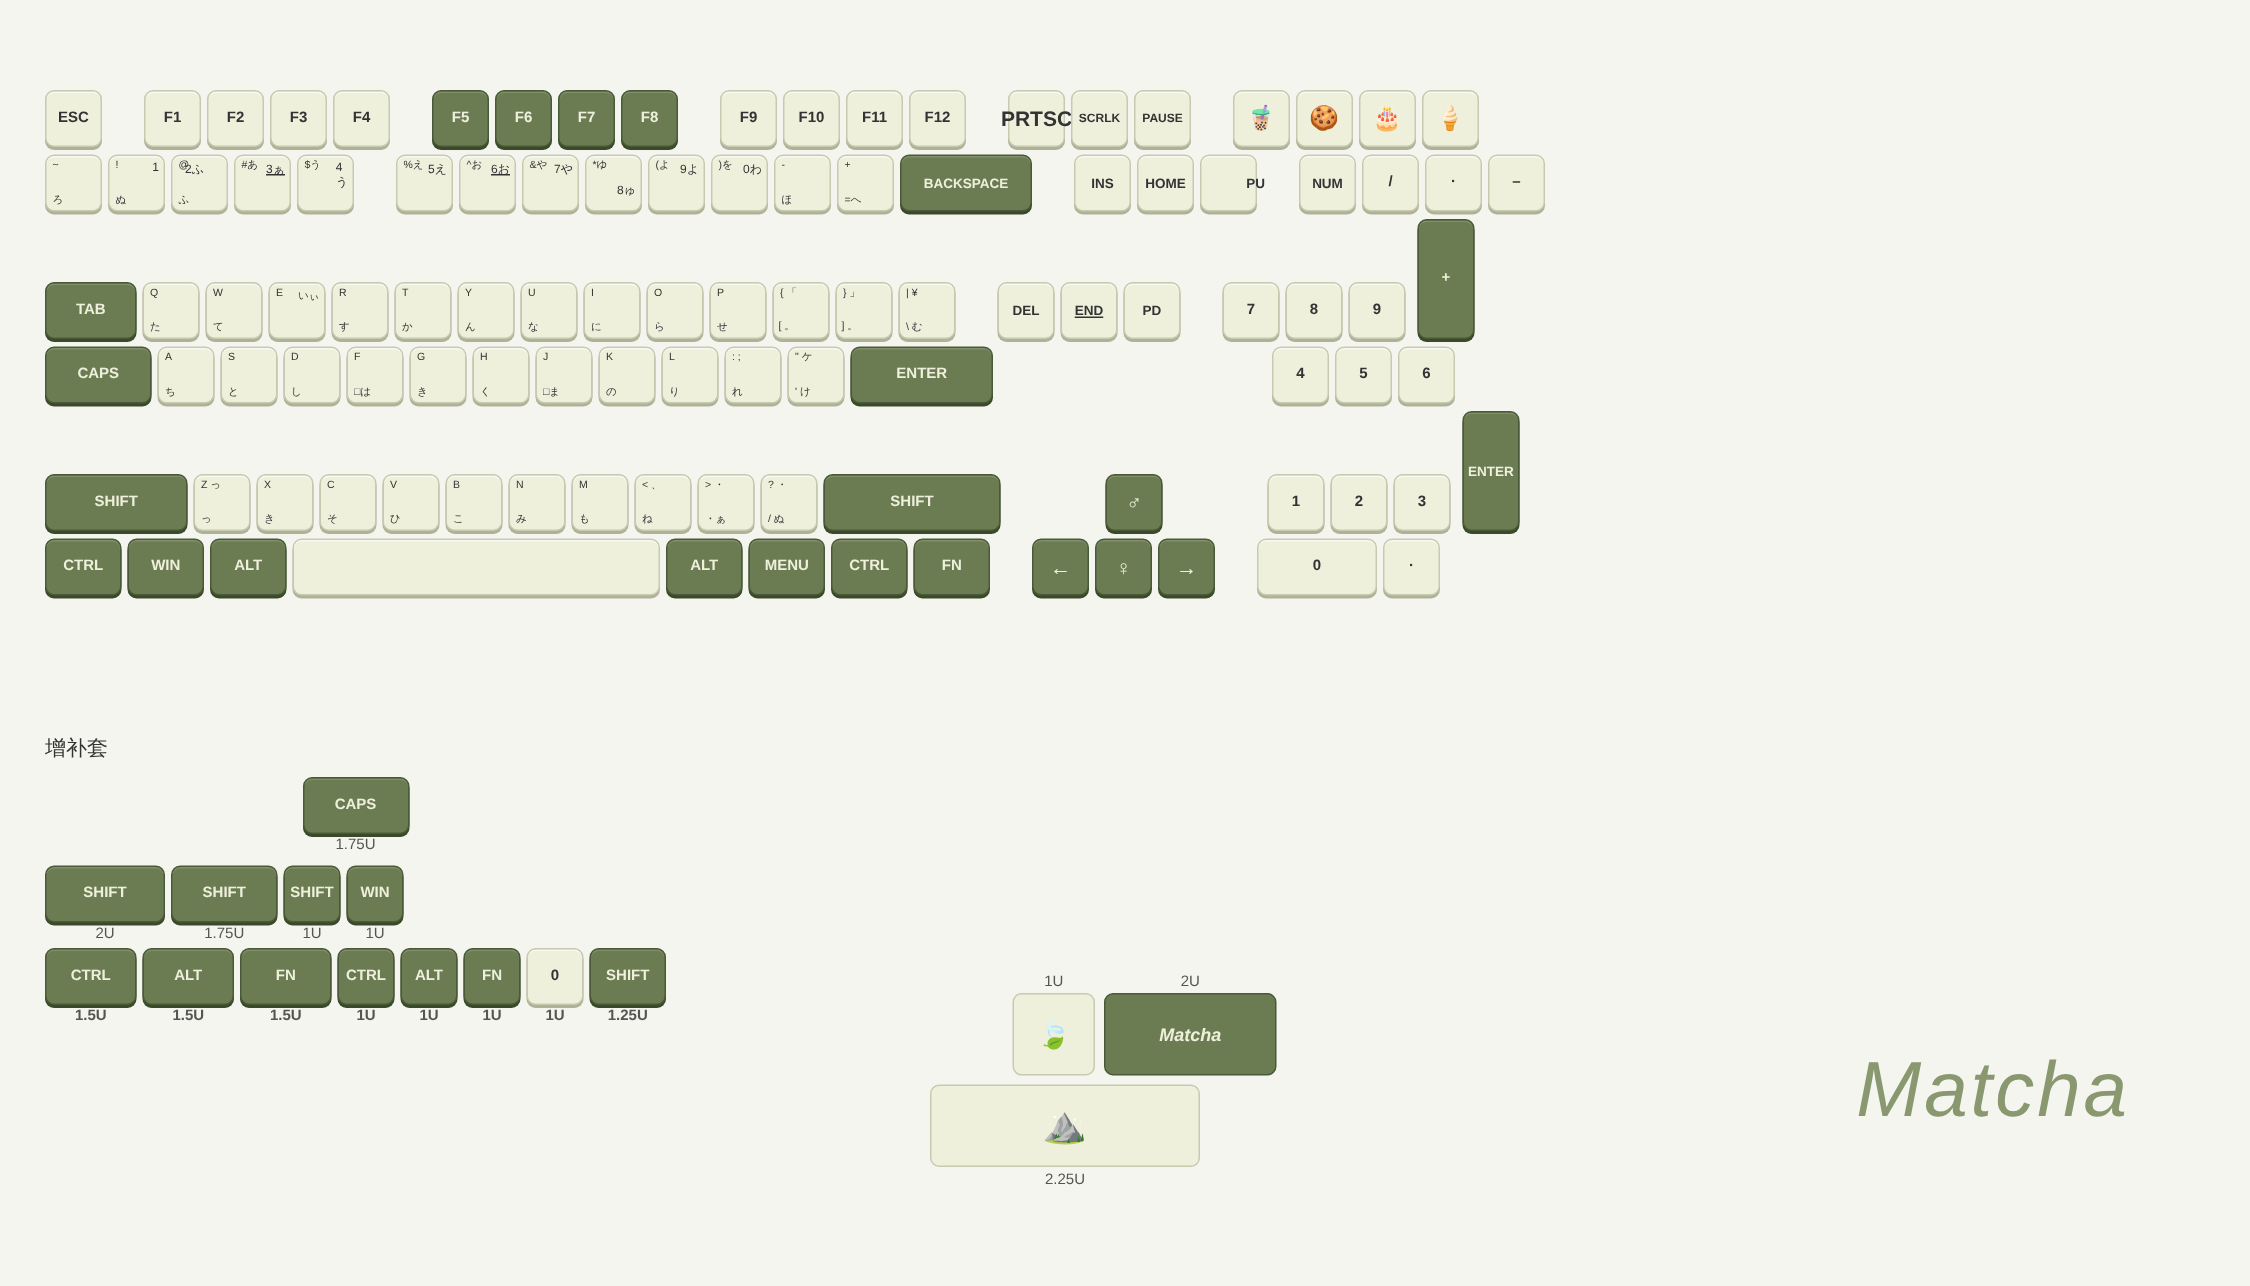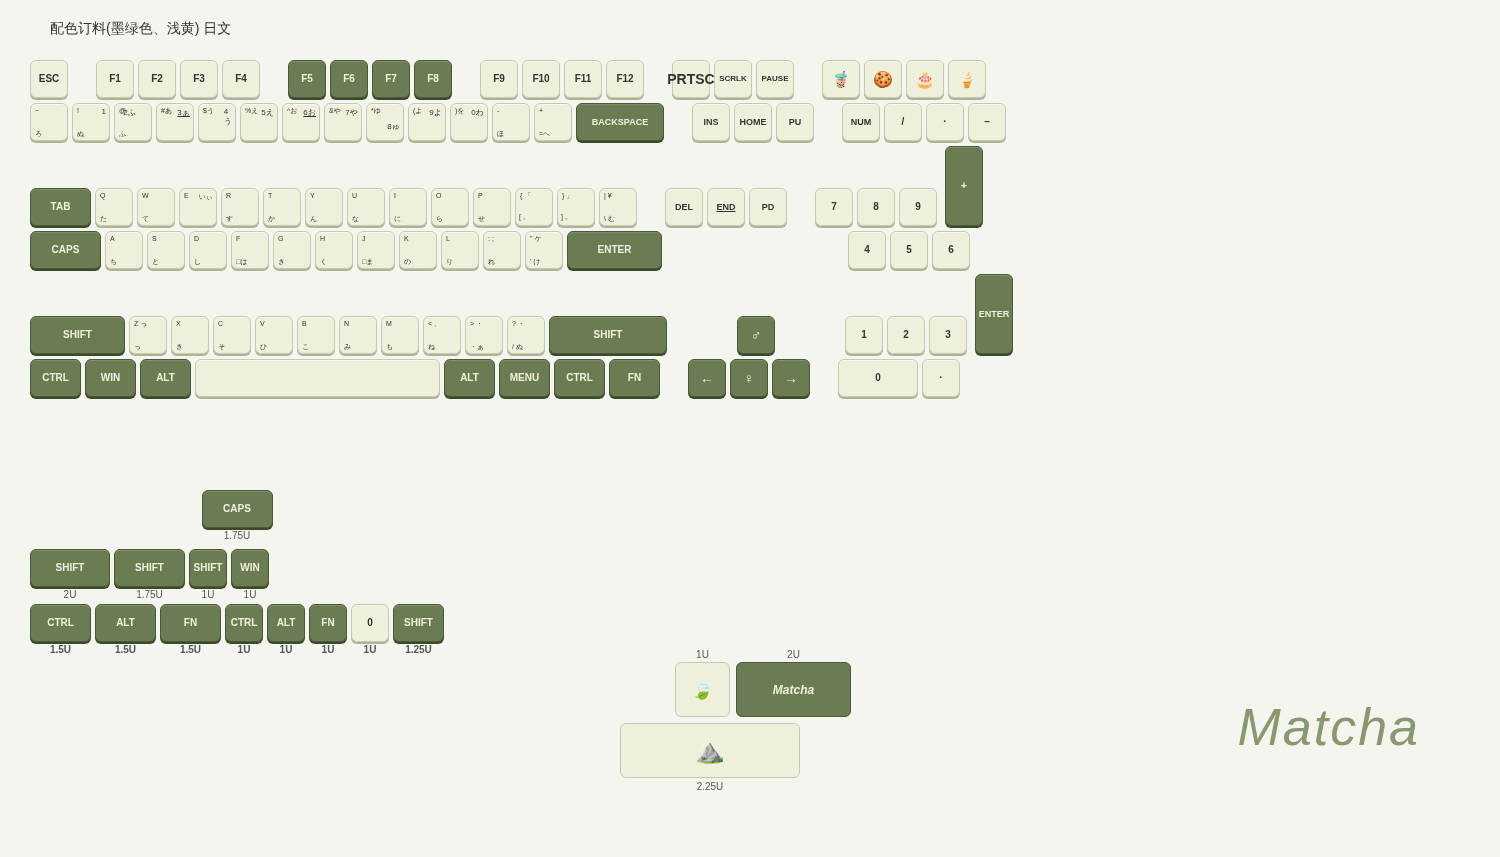--- a/index.html
+++ b/index.html
@@ -183,21 +183,20 @@
       align-items: center;
       justify-content: center;
     }
 
   </style>
 </head>
 <body>
 
 <div class="page-container">
 
-  <div class="header-label">配色订料(墨绿色、浅黄) 日文</div>
 
   <div class="keyboard-section">
 
     <div class="kb-row">
 
       <div class="key key-light u1">
         <span class="key-main-label">ESC</span>
       </div>
       <span class="gap"></span>
 
@@ -284,21 +283,21 @@
         <span class="key-corner-label bl">ふ</span>
       </div>
       <div class="key key-light u1" style="position:relative;">
         <span class="key-corner-label tl">#あ</span>
         <span style="font-size:8px;position:absolute;top:3px;right:3px;text-decoration:underline;">3ぁ</span>
       </div>
       <div class="key key-light u1" style="position:relative;">
         <span class="key-corner-label tl">$う</span>
         <span style="font-size:8px;position:absolute;top:3px;right:3px;margin-left:44px;">4う</span>
       </div>
-      <div class="key key-light u1" style="position:relative;">
+      <div class="key key-light u1" style="position:relative;margin-left:24px;">
         <span class="key-corner-label tl">%え</span>
         <span style="font-size:8px;position:absolute;top:3px;right:3px;">5え</span>
       </div>
       <div class="key key-light u1" style="position:relative;">
         <span class="key-corner-label tl">^お</span>
         <span style="font-size:8px;position:absolute;top:3px;right:3px;text-decoration:underline;">6お</span>
       </div>
       <div class="key key-light u1" style="position:relative;">
         <span class="key-corner-label tl">&amp;や</span>
         <span style="font-size:8px;position:absolute;top:3px;right:3px;">7や</span>
@@ -327,21 +326,21 @@
         <span class="key-main-label" style="font-size:9px;">BACKSPACE</span>
       </div>
       <span class="gap"></span>
       <div class="key key-light u1">
           <span class="key-main-label" style="font-size:9px;">INS</span>
         </div>
       <div class="key key-light u1">
           <span class="key-main-label" style="font-size:9px;">HOME</span>
         </div>
       <div class="key key-light u1">
-          <span class="key-main-label" style="font-size:9px;">PU</span>
+          <span class="key-main-label" style="font-size:9px;padding-left:36px;">PU</span>
         </div>
       <span class="gap"></span>
       <div class="key key-light u1">
           <span class="key-main-label" style="font-size:9px;">NUM</span>
         </div>
       <div class="key key-light u1">
           <span class="key-main-label">/</span>
         </div>
       <div class="key key-light u1">
           <span class="key-main-label">·</span>
@@ -608,20 +607,21 @@
           <span class="key-main-label">0</span>
         </div>
       <div class="key key-light u1">
           <span class="key-main-label">·</span>
         </div>
     </div>
 
   </div>
 
   <div class="supplement-section">
+    <div class="supplement-label">增补套</div>
 
     <div style="display:flex;flex-direction:column;align-items:center;margin-bottom:8px;">
       <div class="key key-dark" style="width:71px;height:38px;">
         <span class="key-main-label">CAPS</span>
       </div>
       <div class="size-label">1.75U</div>
     </div>
 
     <div style="display:flex;gap:4px;align-items:flex-end;margin-bottom:4px;">
       <div style="display:flex;flex-direction:column;align-items:center;">

